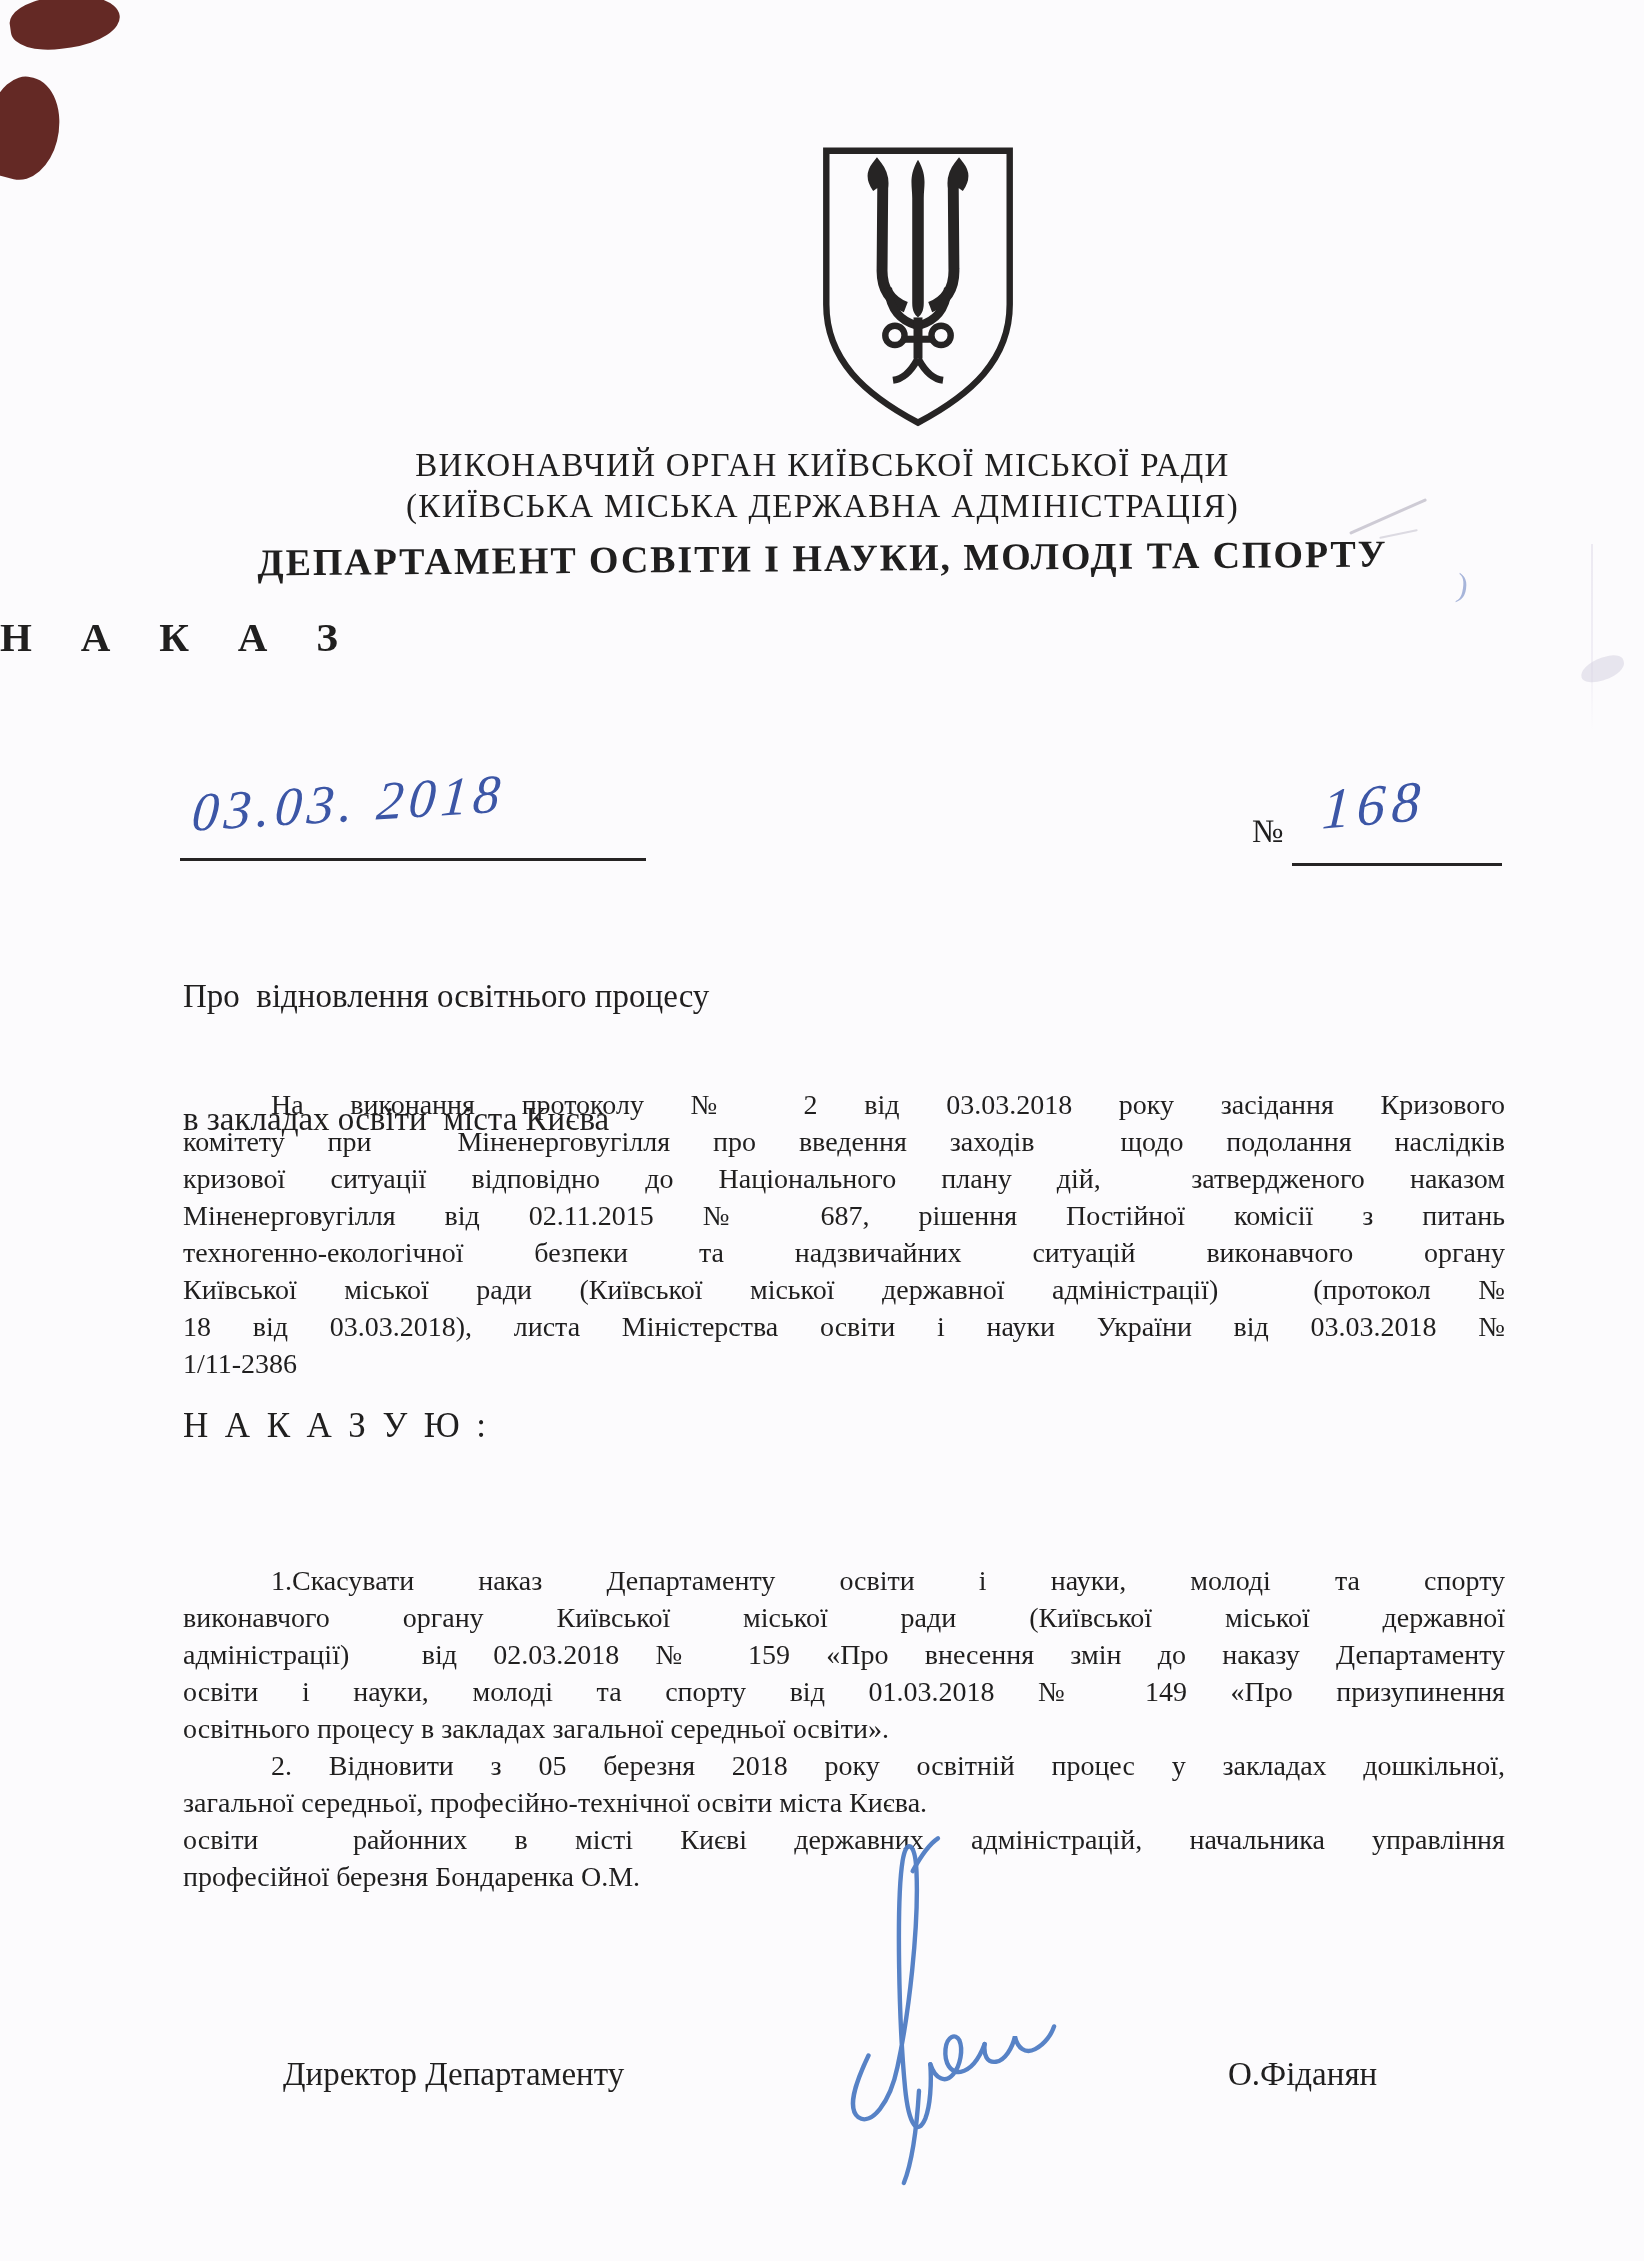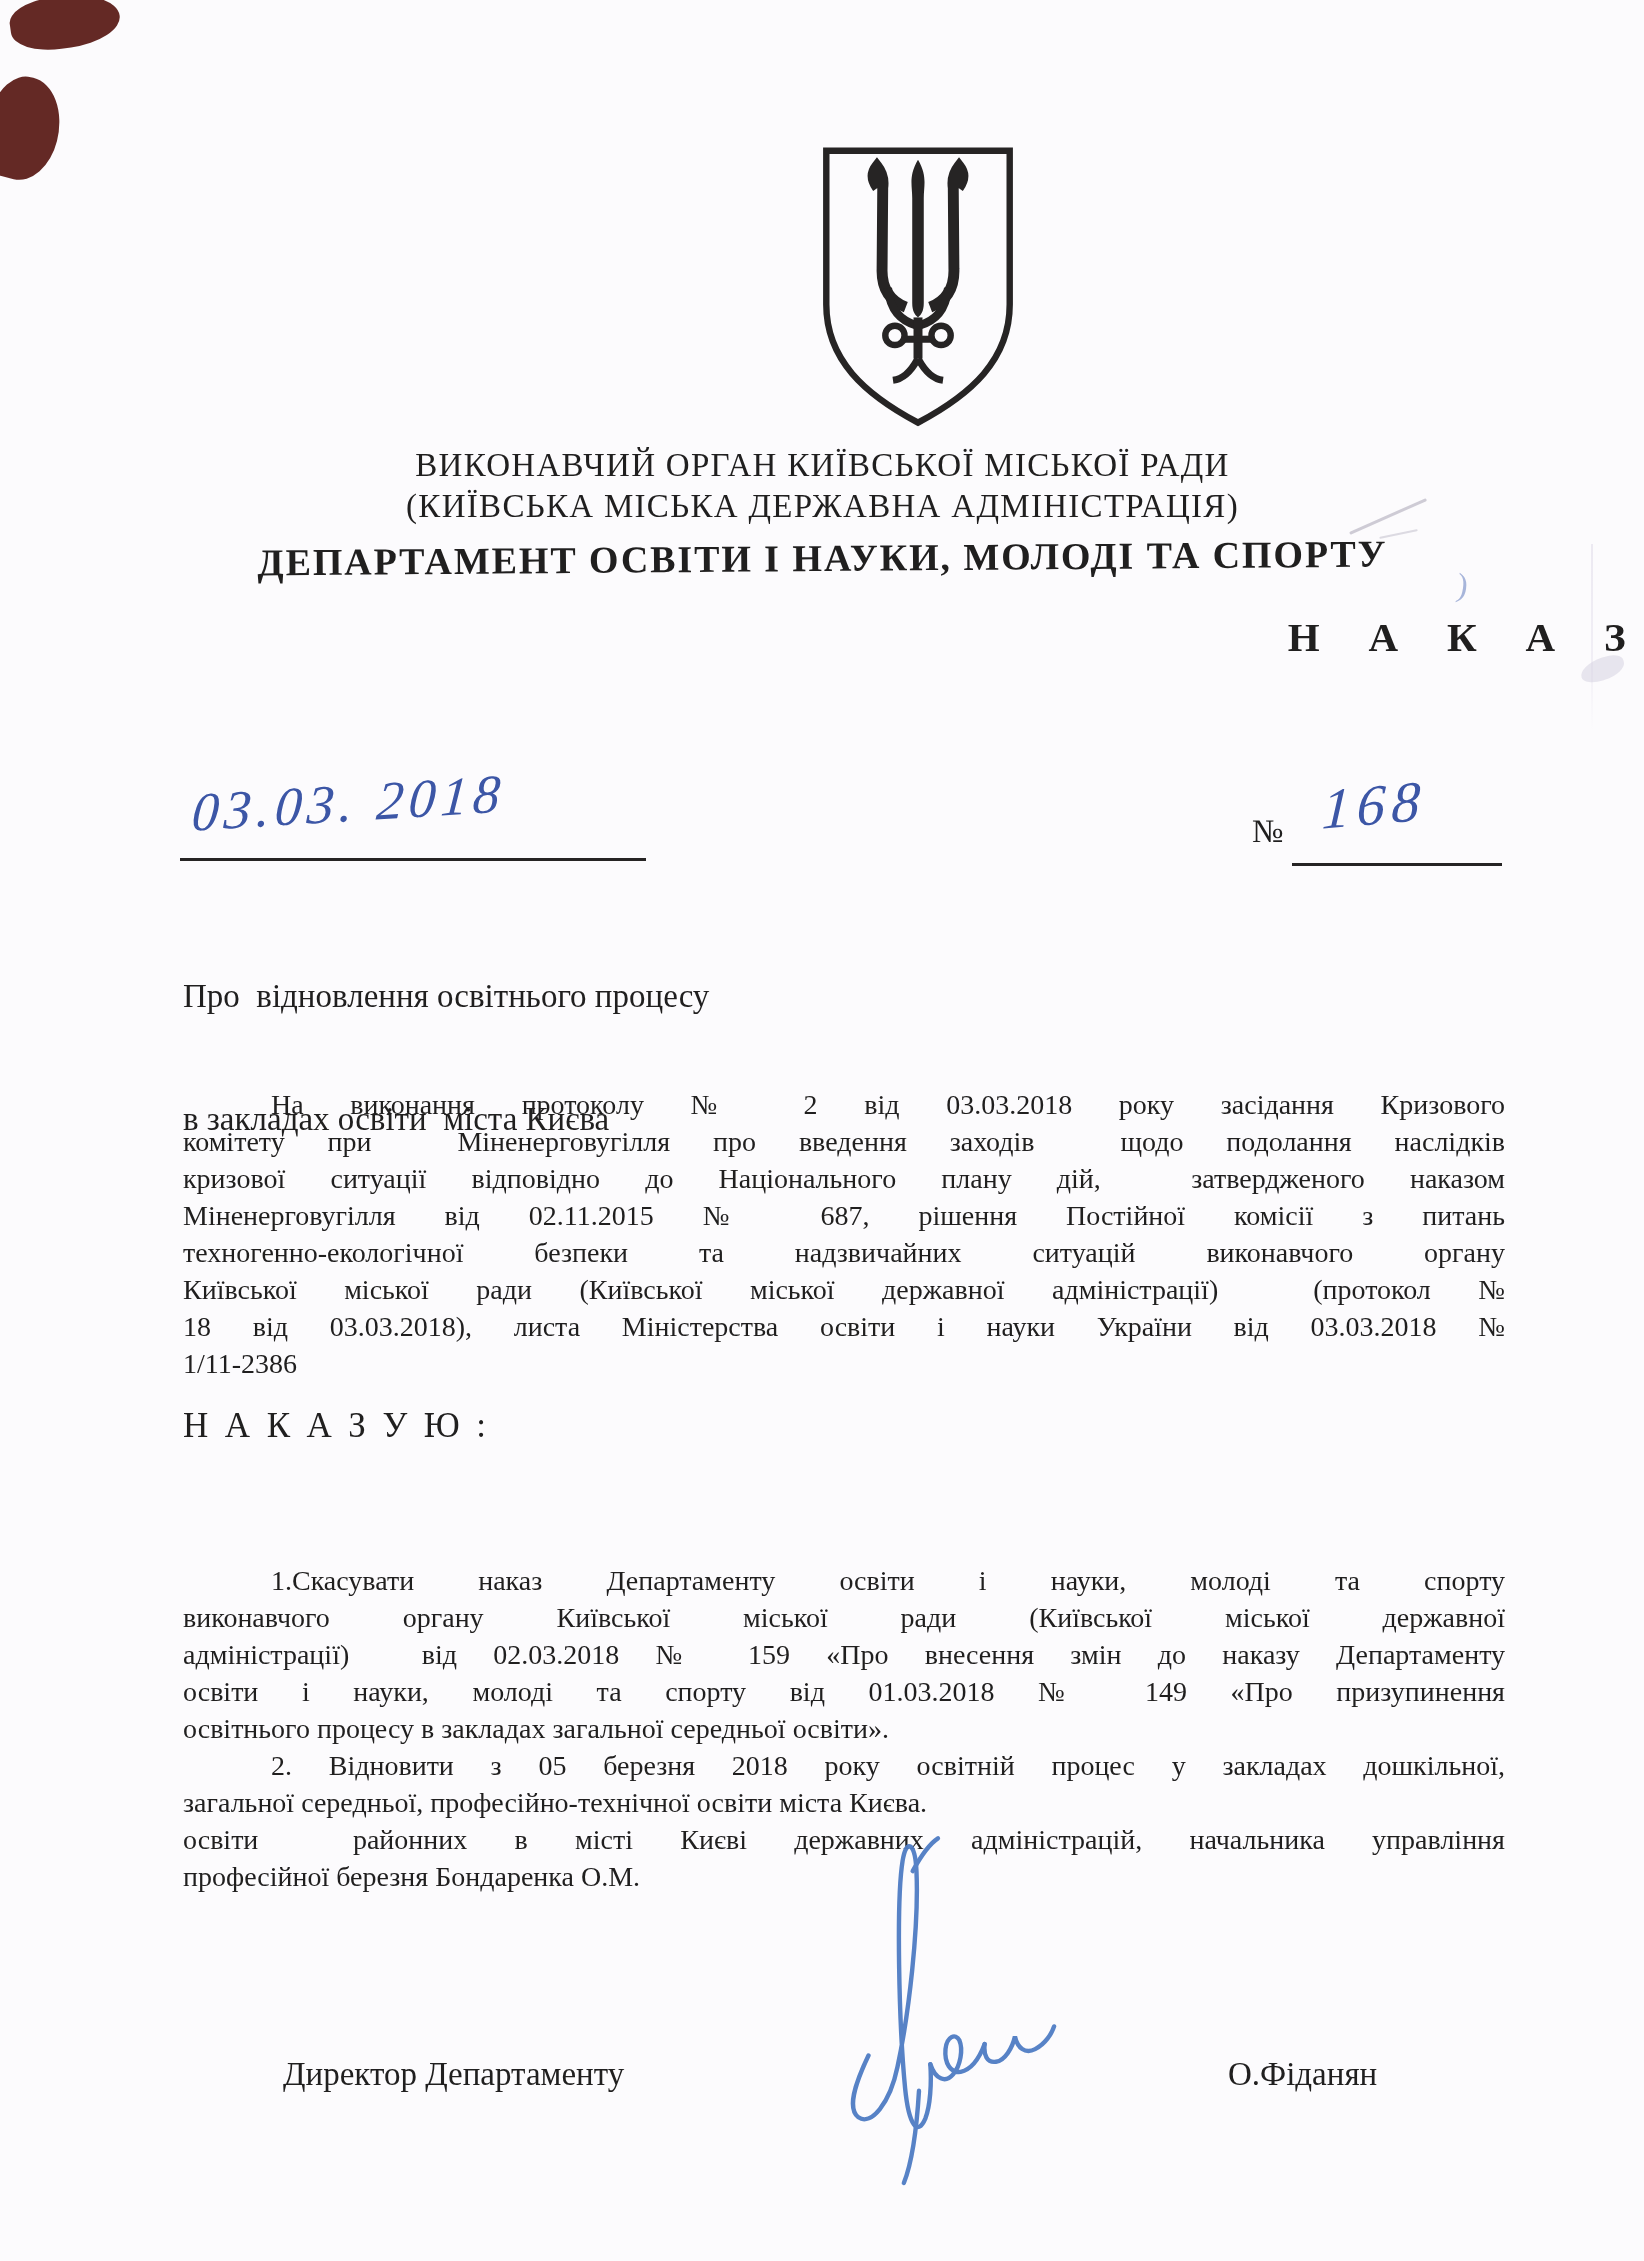--- a/index.html
+++ b/index.html
@@ -20,21 +20,21 @@
   .bluecurl{position:absolute;left:1457px;top:567px;font-size:33px;color:#7b90c8;opacity:.65;transform:rotate(8deg);font-family:"Liberation Serif",serif;}
   .crease{position:absolute;left:1591px;top:544px;width:1.9px;height:187px;opacity:.5;
     background:linear-gradient(#dcd7e6,#e6e2ee 60%,rgba(230,226,238,0));}
   .smudge{position:absolute;left:1580px;top:658px;width:45px;height:22px;background:#cfc9dc;opacity:.45;border-radius:60% 40% 55% 45%;transform:rotate(-18deg);}
   
   .emblem{position:absolute;left:799px;top:143px;width:238px;height:295px;}
   .orgline{position:absolute;left:0;width:100%;text-align:center;letter-spacing:1.3px;font-size:33px;}
   .org1{top:447px;}
   .org2{top:488px;}
   .dept{position:absolute;left:0;top:536px;width:100%;text-align:center;font-weight:bold;font-size:38px;letter-spacing:1.9px;transform:rotate(-0.45deg);}
-  .doctype{position:absolute;left:0;top:613px;width:100%;text-align:right;font-weight:bold;font-size:41px;letter-spacing:19.3px;}
+  .doctype{position:absolute;left:0;top:613px;width:100%;text-align:left;font-weight:bold;font-size:41px;letter-spacing:19.3px;}
   
   .hw{font-style:italic;color:#3c56a6;font-family:"Liberation Serif","DejaVu Serif",serif;}
   .hw-date{position:absolute;left:192px;top:772px;font-size:54px;letter-spacing:5.2px;transform:rotate(-3.5deg) skewX(-8deg);}
   .rule{position:absolute;background:#262424;height:3.2px;}
   .rule-date{left:180px;top:858px;width:466px;}
   .num-label{position:absolute;left:1252px;top:813px;font-size:33px;}
   .hw-num{position:absolute;left:1322px;top:772px;font-size:57px;letter-spacing:6.4px;transform:rotate(-5deg) skewX(-8deg);}
   .rule-num{left:1292px;top:863px;width:210px;}
   
   .subject{position:absolute;left:183px;top:894px;font-size:33px;line-height:41px;white-space:pre;}

